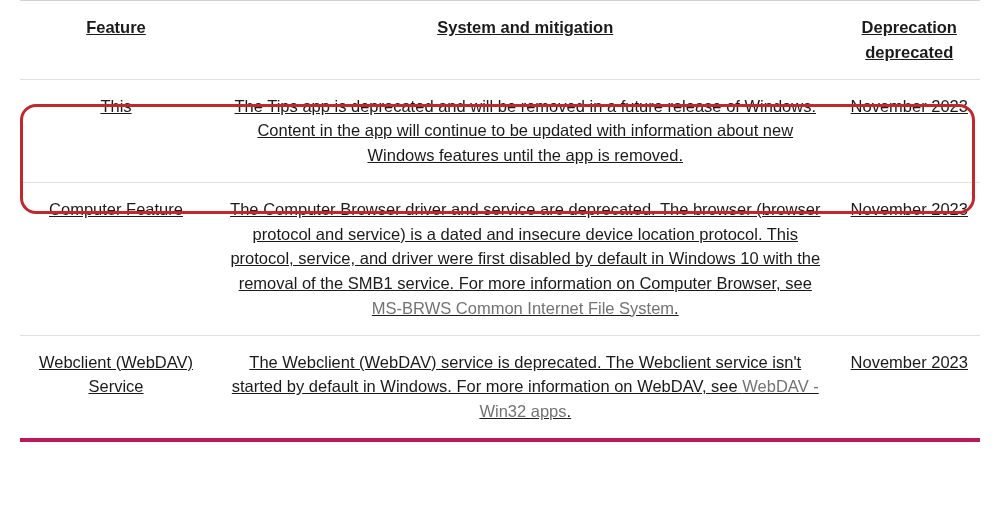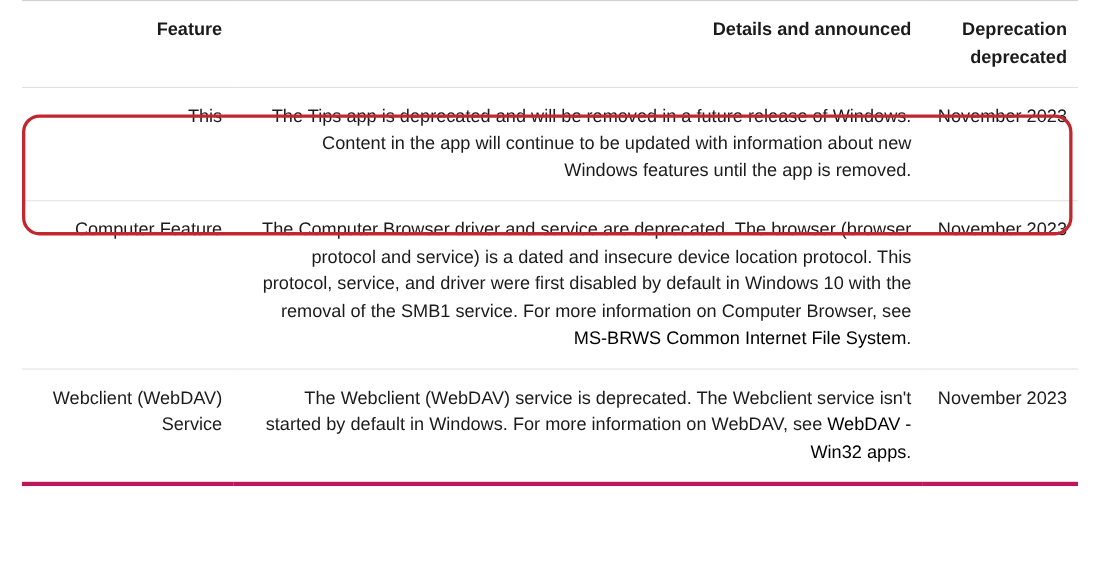--- a/index.html
+++ b/index.html
@@ -14,37 +14,38 @@
       background: #fff;
       padding: 0;
       width: 1000px;
     }
     table {
       width: 100%;
       border-collapse: collapse;
       table-layout: fixed;
     }
     th, td {
-      text-align: right;
+      text-align: center;
       vertical-align: top;
       padding: 14px 10px;
       border-top: 1px solid #e1e1e1;
       font-size: 16.5px;
       line-height: 1.5;
+      text-decoration: underline;
     }
     th {
       font-weight: 600;
       border-top: 1px solid #d1d1d1;
       border-bottom: none;
     }
     .col-feature { width: 190px; }
     .col-details { width: 620px; }
     .col-date { width: 140px; }
     a {
-      color: #000000;
+      color: #737373;
       text-decoration: none;
     }
     .highlight-box {
       position: absolute;
       border: 3px solid #c1272d;
       border-radius: 16px;
       pointer-events: none;
       left: 20px;
       top: 104px;
       width: 955px;
@@ -64,21 +65,21 @@
 <div class="container">
   <table>
     <colgroup>
       <col class="col-feature">
       <col class="col-details">
       <col class="col-date">
     </colgroup>
     <thead>
       <tr>
         <th>Feature</th>
-        <th>Details and announced</th>
+        <th>System and mitigation</th>
         <th>Deprecation deprecated</th>
       </tr>
     </thead>
     <tbody>
       <tr>
         <td>This</td>
         <td><span>The Tips app is deprecated and will be removed in a future release of Windows. Content in the app will continue to be updated with information about new Windows features until the app is removed.</span></td>
         <td>November 2023</td>
       </tr>
       <tr>

